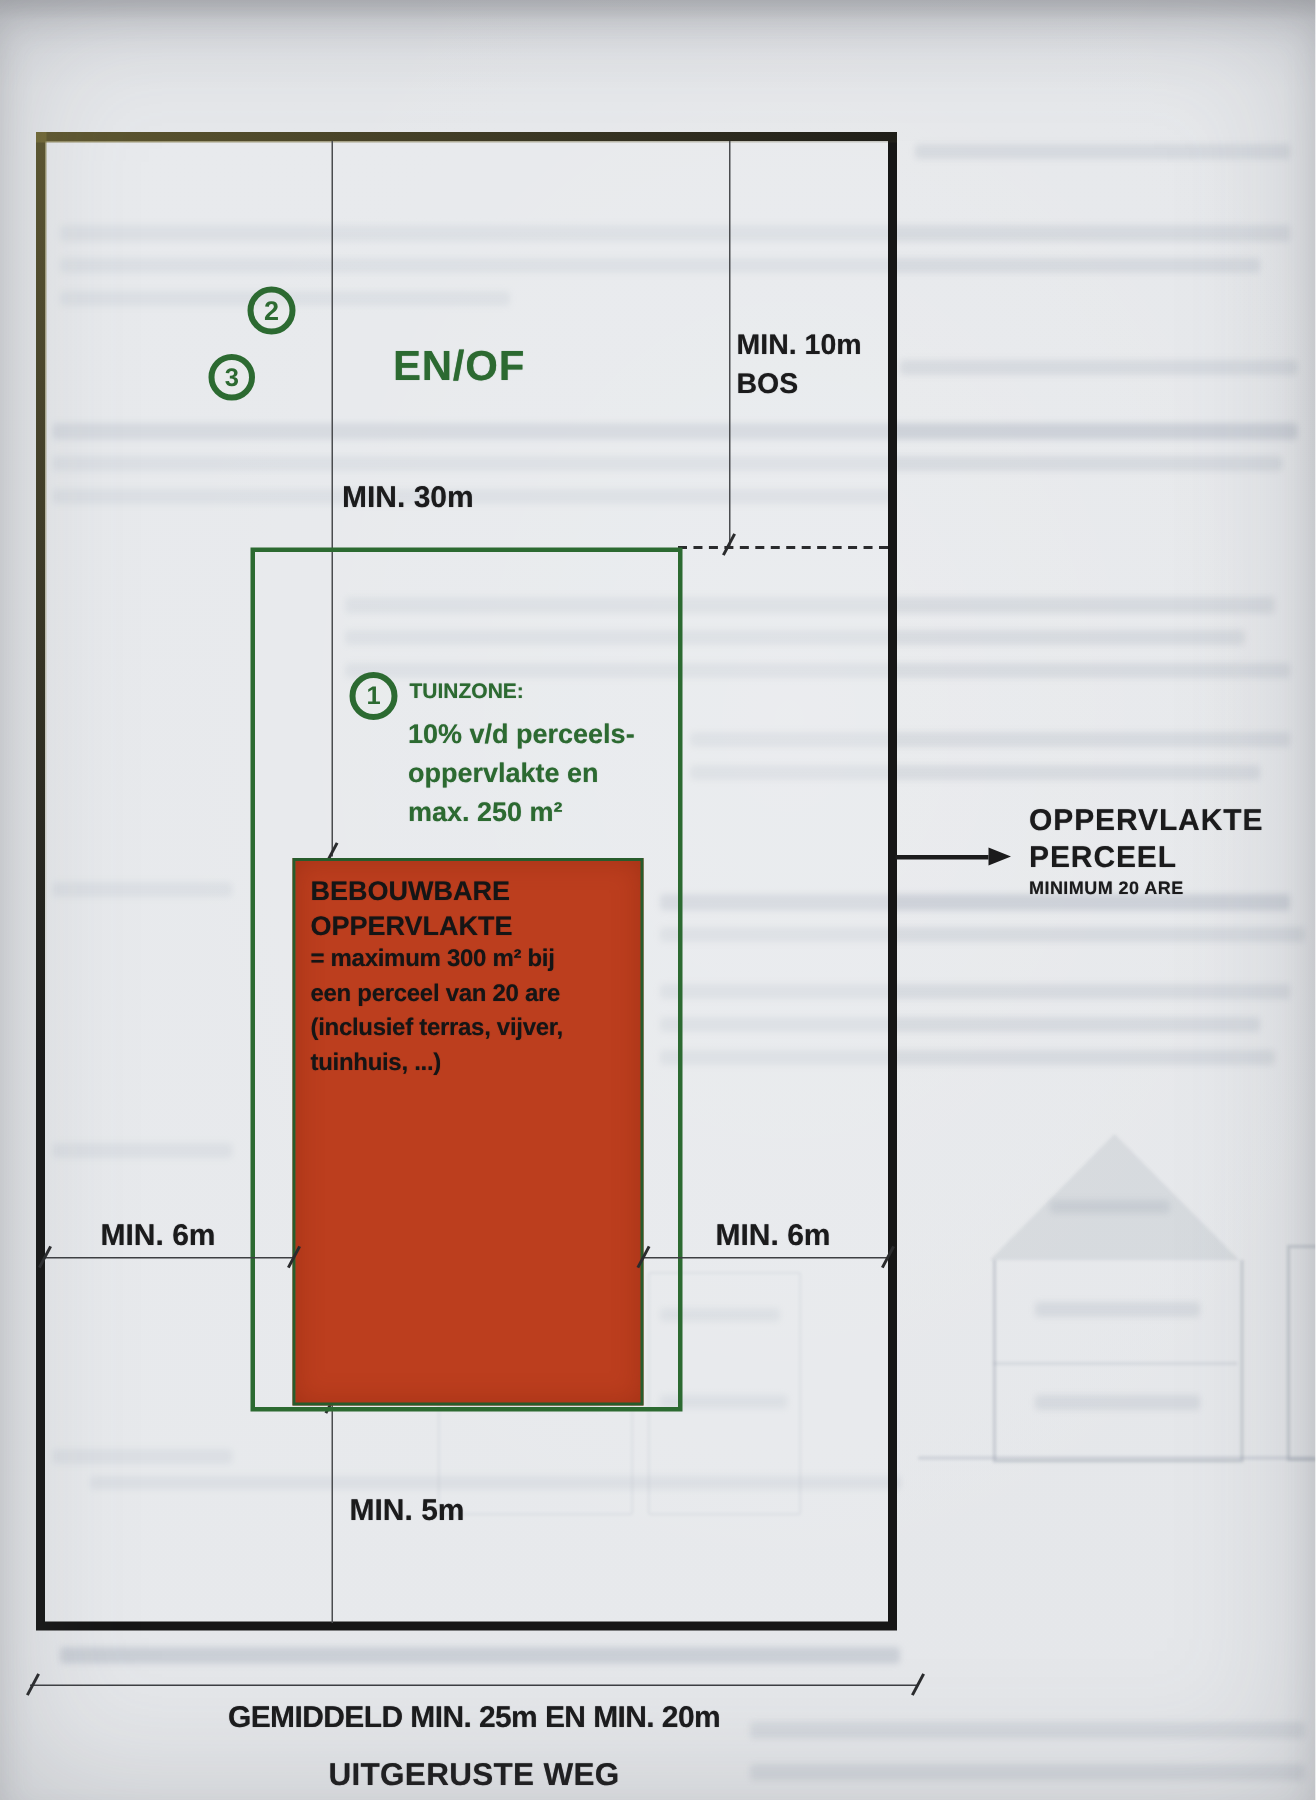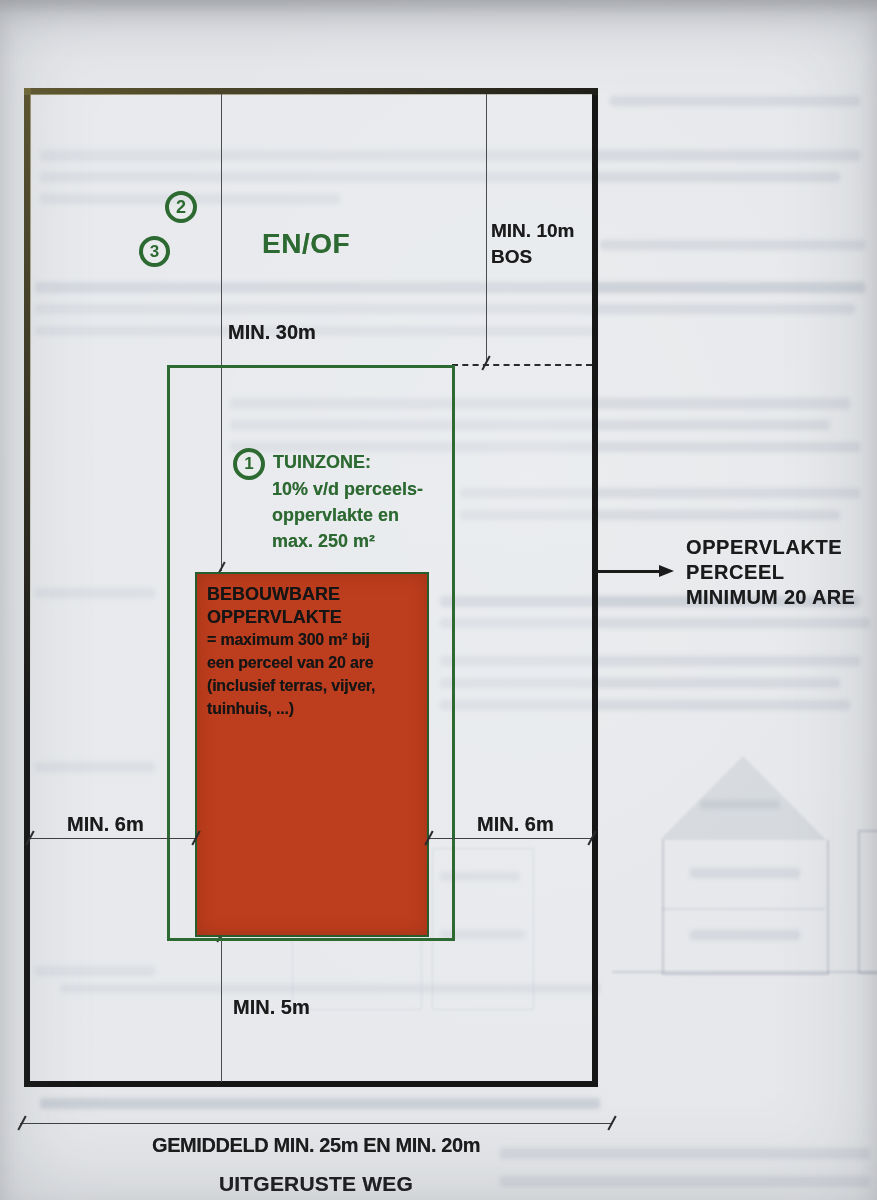--- a/index.html
+++ b/index.html
@@ -155,35 +155,35 @@
   </div>
 
   <div class="abs t blk" style="left:491px;top:220px;font-size:19px">MIN. 10m</div>
   <div class="abs t blk" style="left:491px;top:246px;font-size:19px">BOS</div>
 
   <div class="abs t blk" style="left:228px;top:321px;font-size:20px">MIN. 30m</div>
 
   <div class="abs badge" style="left:233px;top:448px;width:32px;height:32px;font-size:17px">
     <span>1</span>
   </div>
-  <div class="abs t grn" style="left:273px;top:452px;font-size:18px">TUINZONE:</div>
+  <div class="abs t grn" style="left:273px;top:452px;font-size:14px">TUINZONE:</div>
   <div class="abs t grn" style="left:272px;top:479px;font-size:18px">10% v/d perceels-</div>
   <div class="abs t grn" style="left:272px;top:505px;font-size:18px">oppervlakte en</div>
   <div class="abs t grn" style="left:272px;top:531px;font-size:18px">max. 250 m²</div>
 
   <div class="abs t blk" style="left:207px;top:584px;font-size:18px;color:#151515">BEBOUWBARE</div>
   <div class="abs t blk" style="left:207px;top:607px;font-size:18px;color:#151515">OPPERVLAKTE</div>
   <div class="abs t blk" style="left:207px;top:631px;font-size:16px;letter-spacing:-0.2px;color:#151515">= maximum 300 m² bij</div>
   <div class="abs t blk" style="left:207px;top:654px;font-size:16px;letter-spacing:-0.2px;color:#151515">een perceel van 20 are</div>
   <div class="abs t blk" style="left:207px;top:677px;font-size:16px;letter-spacing:-0.2px;color:#151515">(inclusief terras, vijver,</div>
   <div class="abs t blk" style="left:207px;top:700px;font-size:16px;letter-spacing:-0.2px;color:#151515">tuinhuis, ...)</div>
 
   <div class="abs t blk" style="left:686px;top:536px;font-size:20px;letter-spacing:0.6px">OPPERVLAKTE</div>
   <div class="abs t blk" style="left:686px;top:561px;font-size:20px;letter-spacing:0.6px">PERCEEL</div>
-  <div class="abs t blk" style="left:686px;top:586px;font-size:20px;letter-spacing:0.3px">MINIMUM 20 ARE</div>
+  <div class="abs t blk" style="left:686px;top:586px;font-size:12px;letter-spacing:0.3px">MINIMUM 20 ARE</div>
 
   <div class="abs t blk" style="left:67px;top:813px;font-size:20px">MIN. 6m</div>
   <div class="abs t blk" style="left:477px;top:813px;font-size:20px">MIN. 6m</div>
 
   <div class="abs t blk" style="left:233px;top:996px;font-size:20px">MIN. 5m</div>
 
 
   <div class="abs t blk" style="left:136px;top:1134px;width:360px;text-align:center;font-size:20px;letter-spacing:-0.4px">GEMIDDELD MIN. 25m EN MIN. 20m</div>
   <div class="abs t blk" style="left:136px;top:1172px;width:360px;text-align:center;font-size:21px;letter-spacing:0.2px">UITGERUSTE WEG</div>
 

